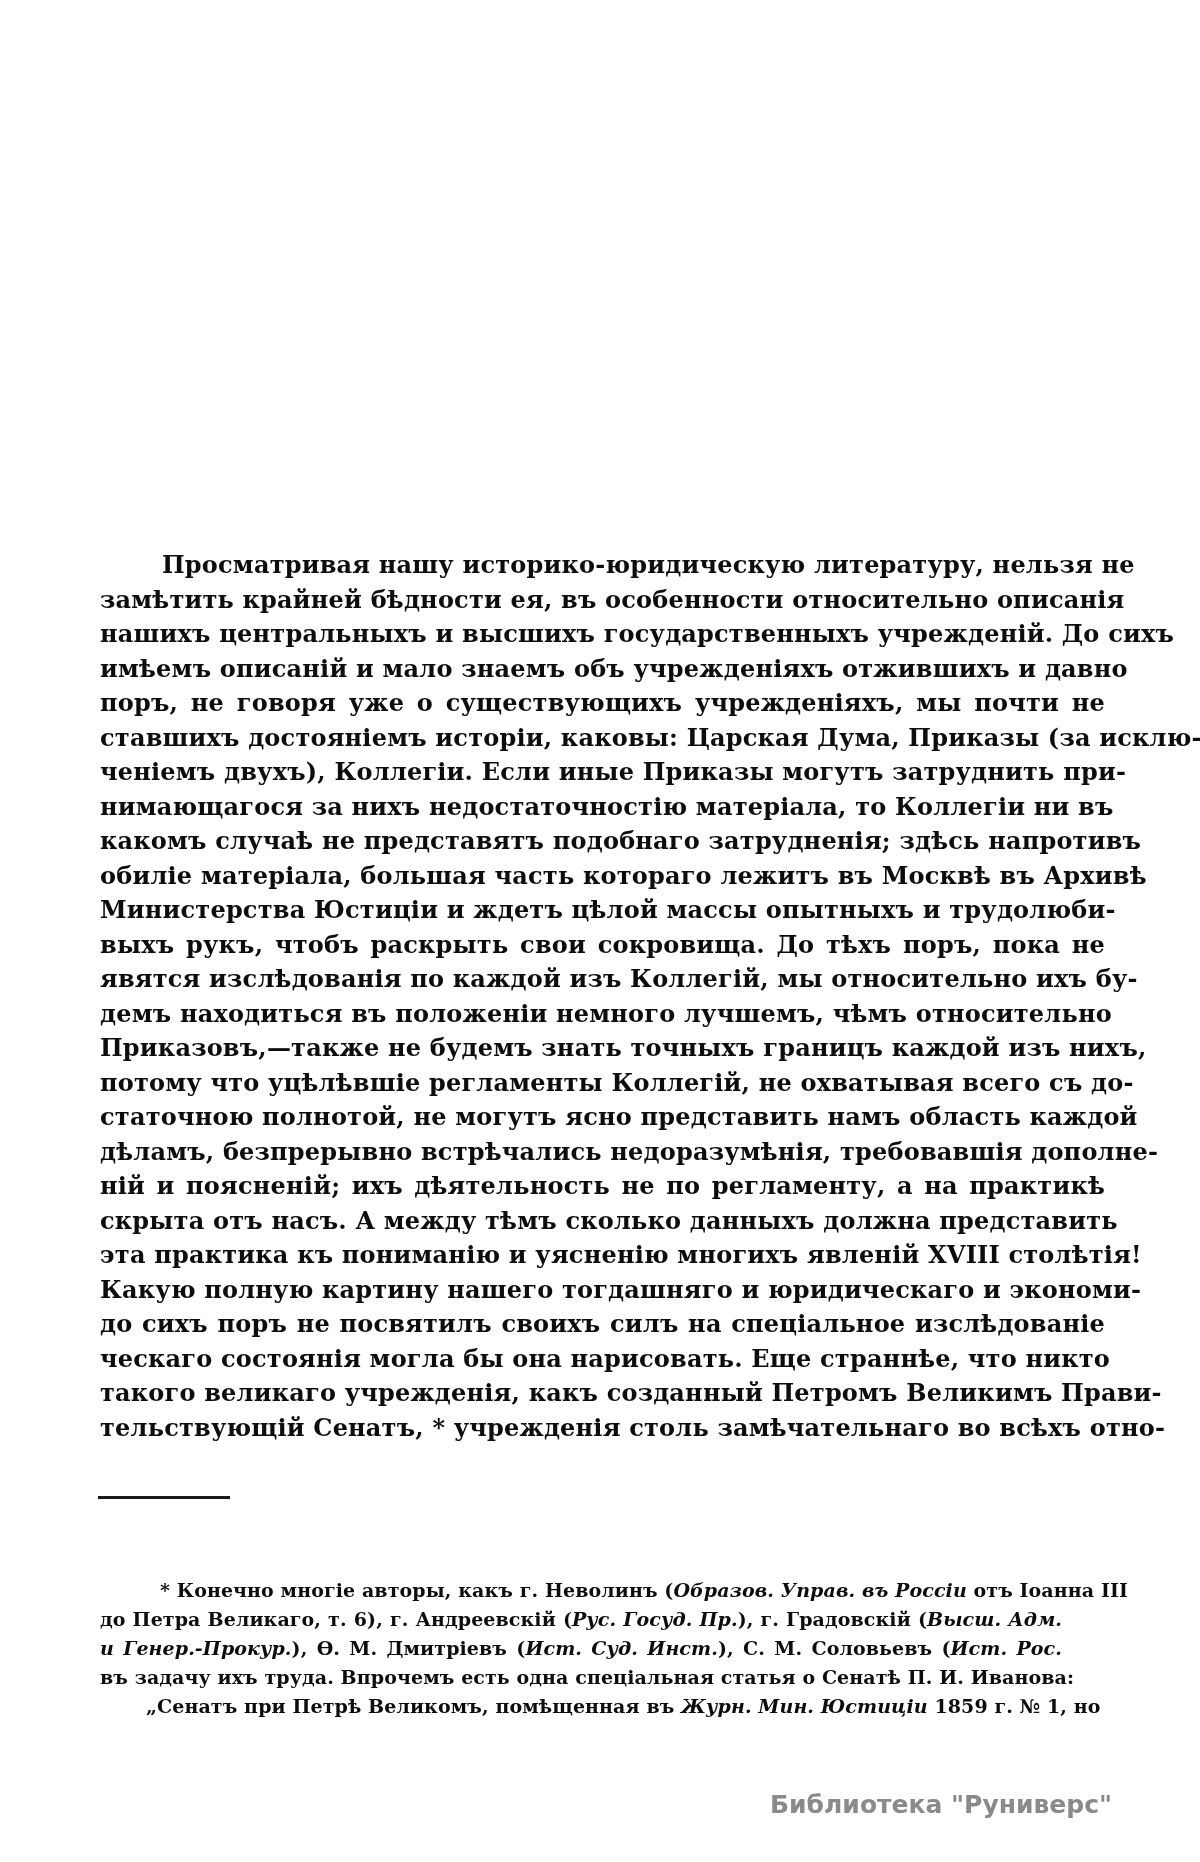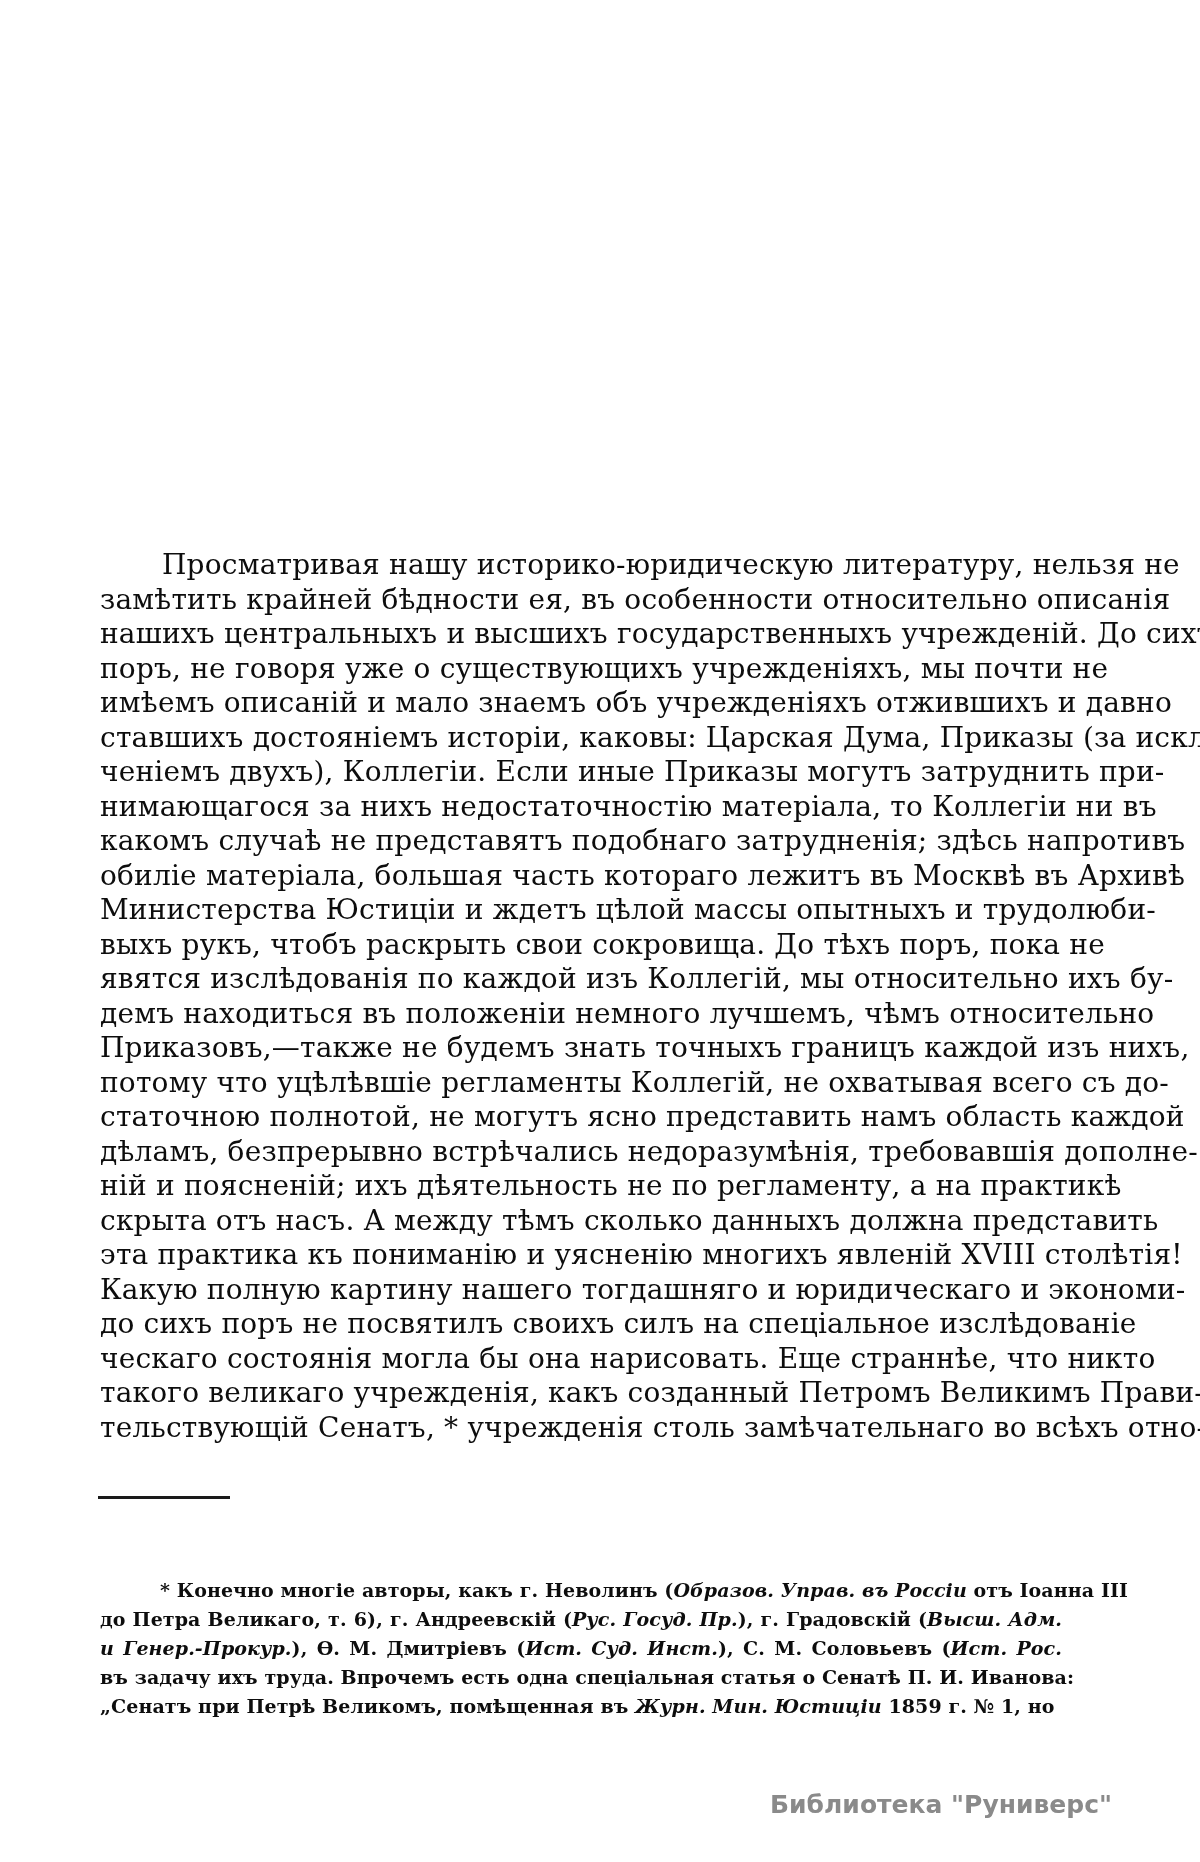--- a/index.html
+++ b/index.html
@@ -16,22 +16,22 @@
     position: absolute;
     inset: 0;
     background: #ffffff;
   }
   
   .body-text {
     position: absolute;
     left: 100px;
     top: 548px;
     width: 1005px;
-    font-size: 28px;
-    font-weight: normal;
+    font-size: 24px;
+    font-weight: bold;
     letter-spacing: 0.2px;
   }
   .body-text .line {
     height: 34.5px;
     line-height: 34.5px;
     text-align: justify;
     text-align-last: justify;
     white-space: nowrap;
   }
   .body-text .line.first {
@@ -57,21 +57,21 @@
     letter-spacing: 0.1px;
   }
   .footnote .line {
     height: 29px;
     line-height: 29px;
     text-align: justify;
     text-align-last: justify;
     white-space: nowrap;
   }
   .footnote .line.first { text-indent: 60px; }
-  .footnote .line.last  { text-align-last: left; }
+  .footnote .line.last  { text-align-last: left; margin-left: 46px; }
   .it { font-style: italic; }
   
   .watermark {
     position: absolute;
     top: 1790px;
     right: 88px;
     font-family: "DejaVu Sans", sans-serif;
     font-size: 25px;
     font-weight: bold;
     color: #8a8a8a;
@@ -79,22 +79,22 @@
 </style>
 </head>
 <body>
 
 <div class="page">
 
   <div class="body-text">
     <div class="line first">Просматривая нашу историко-юридическую литературу, нельзя не</div>
     <div class="line">замѣтить крайней бѣдности ея, въ особенности относительно описанія</div>
     <div class="line">нашихъ центральныхъ и высшихъ государственныхъ учрежденій. До сихъ</div>
+    <div class="line">имѣемъ описаній и мало знаемъ объ учрежденіяхъ отжившихъ и давно</div>
     <div class="line">поръ, не говоря уже о существующихъ учрежденіяхъ, мы почти не</div>
-    <div class="line">имѣемъ описаній и мало знаемъ объ учрежденіяхъ отжившихъ и давно</div>
     <div class="line">ставшихъ достояніемъ исторіи, каковы: Царская Дума, Приказы (за исклю-</div>
     <div class="line">ченіемъ двухъ), Коллегіи. Если иные Приказы могутъ затруднить при-</div>
     <div class="line">нимающагося за нихъ недостаточностію матеріала, то Коллегіи ни въ</div>
     <div class="line">какомъ случаѣ не представятъ подобнаго затрудненія; здѣсь напротивъ</div>
     <div class="line">обиліе матеріала, большая часть котораго лежитъ въ Москвѣ въ Архивѣ</div>
     <div class="line">Министерства Юстиціи и ждетъ цѣлой массы опытныхъ и трудолюби-</div>
     <div class="line">выхъ рукъ, чтобъ раскрыть свои сокровища. До тѣхъ поръ, пока не</div>
     <div class="line">явятся изслѣдованія по каждой изъ Коллегій, мы относительно ихъ бу-</div>
     <div class="line">демъ находиться въ положеніи немного лучшемъ, чѣмъ относительно</div>
     <div class="line">Приказовъ,—также не будемъ знать точныхъ границъ каждой изъ нихъ,</div>

